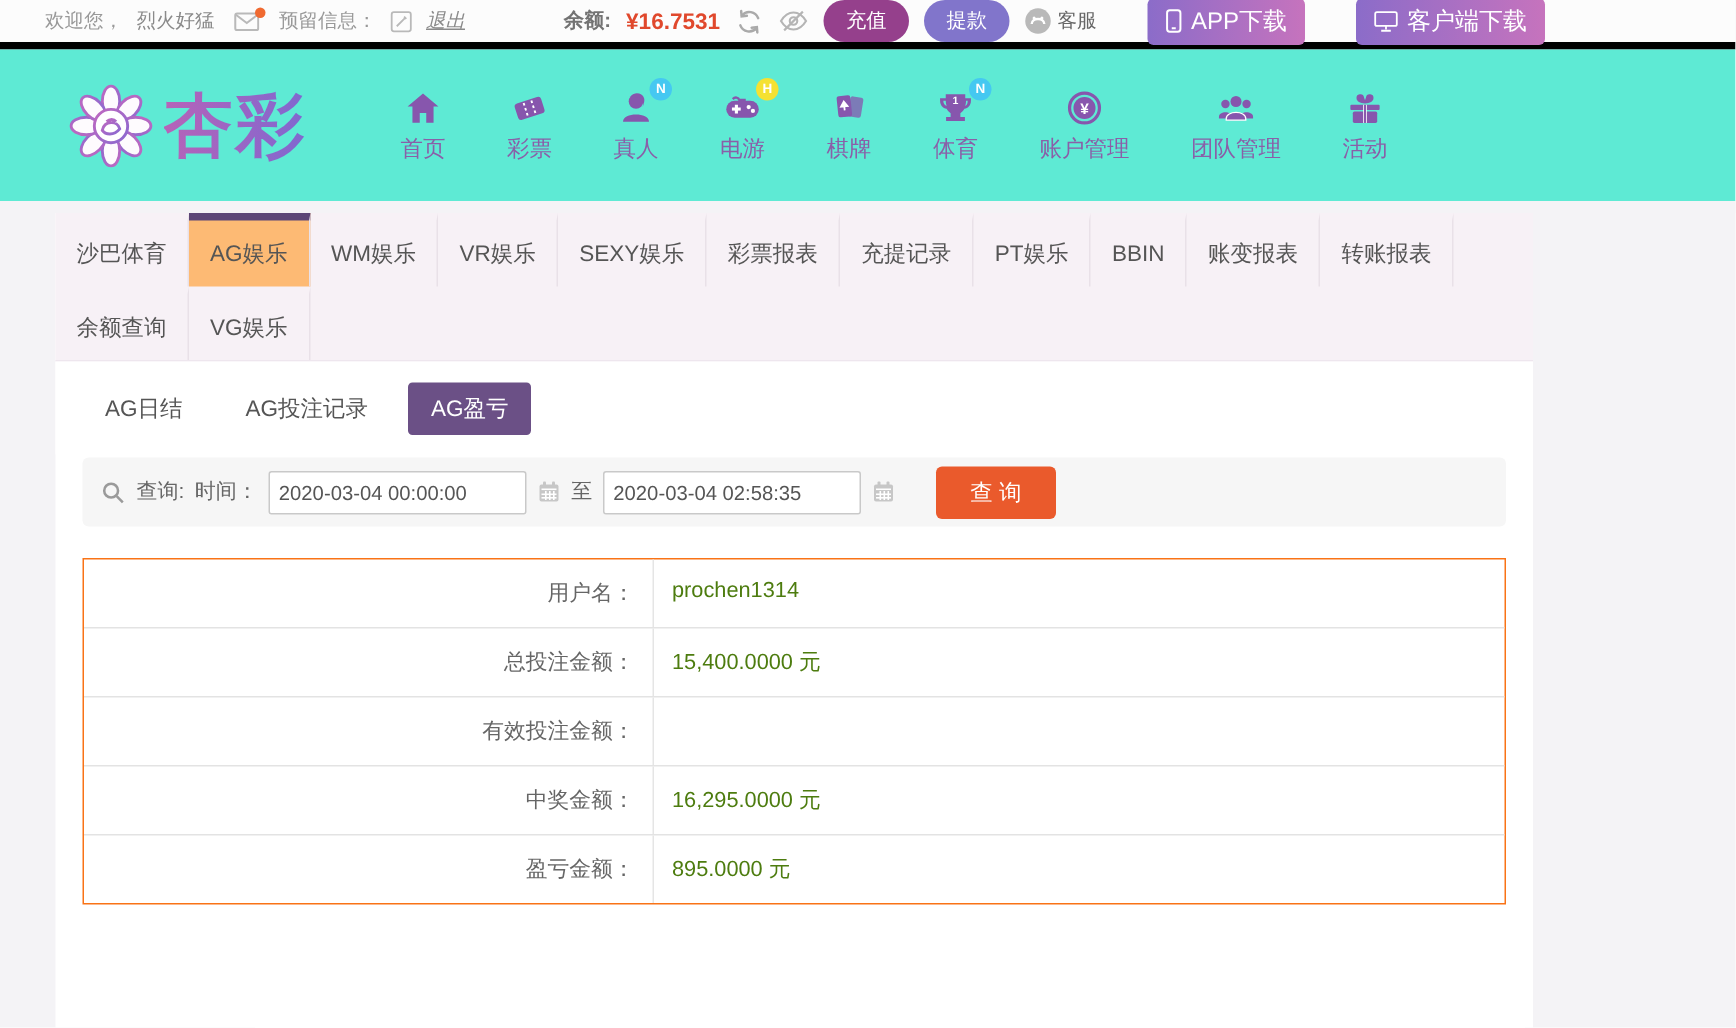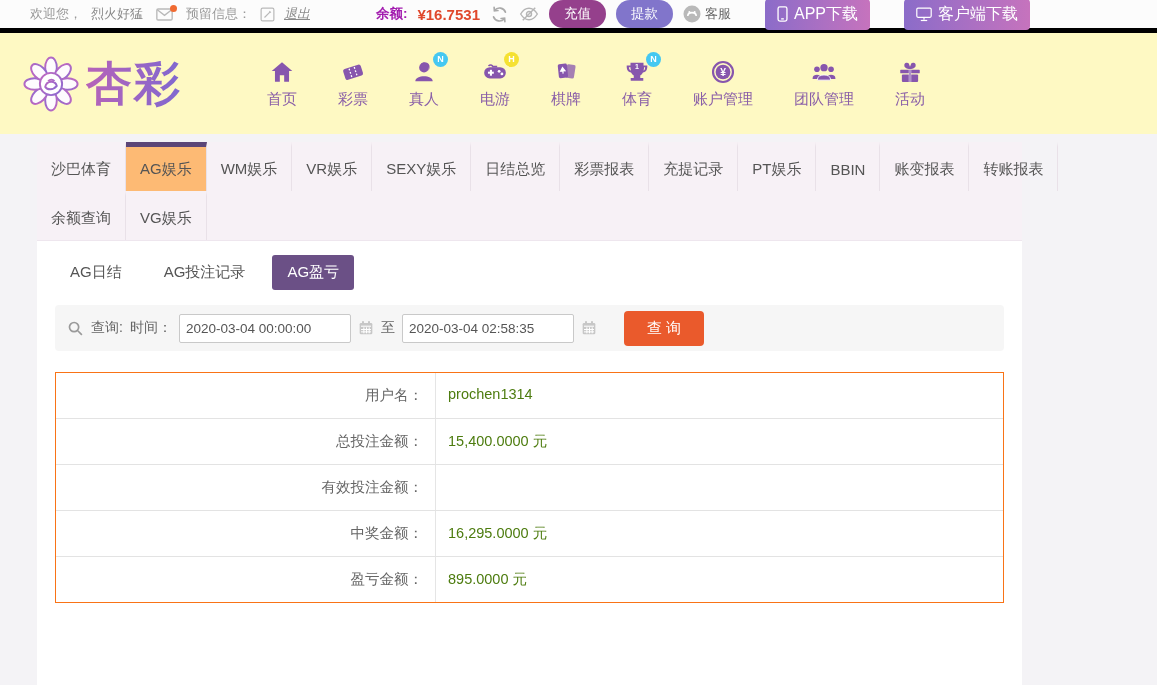--- a/index.html
+++ b/index.html
@@ -8,33 +8,33 @@
 
   
   .topbar { height:33px; background:#fcfcfc; border-bottom:5px solid #000000;
             display:flex; align-items:center; gap:9px; padding:0 127px 0 30px; font-size:13px; color:#999; }
   .topbar .grp { display:flex; align-items:center; gap:9px; }
   .uname { color:#8a8a8a; }
   .mail-wrap { position:relative; display:inline-flex; margin:0 4px; }
   .mail-dot { position:absolute; top:-3px; right:-4px; width:7px; height:7px; border-radius:50%; background:#f06a31; }
   .logout { font-style:italic; text-decoration:underline; color:#8a8a8a; cursor:pointer; }
   .bal-grp { margin-left:auto; display:flex; align-items:center; gap:10px; }
-  .bal-label { color:#a21caf; font-weight:bold; font-size:13.5px; }
+  .bal-label { color:#737373; font-weight:bold; font-size:13.5px; }
   .bal-value { color:#e0482c; font-weight:bold; font-size:15px; }
   .pill { border:none; color:#fff; font-size:13.5px; padding:5px 15px; border-radius:14px; cursor:pointer;
           font-family:inherit; }
   .pill-recharge { background:#95408c; }
   .pill-withdraw { background:#8175cb; }
   .svc { display:flex; align-items:center; gap:4px; color:#666; cursor:pointer; }
   .dl-btn { display:flex; align-items:center; gap:6px; border:none; color:#fff; font-size:16px;
             padding:5px 12px; border-radius:4px; cursor:pointer; font-family:inherit;
             background:linear-gradient(90deg,#8b6cc9,#c673bd);margin-left:24px; }
 
   
-  .header { height:101px; background:#fef9c3; display:flex; align-items:center; padding:0 22px;gap:23px; }
+  .header { height:101px; background:#5eead4; display:flex; align-items:center; padding:0 45px; }
   .logo { display:flex; align-items:center; gap:6px; cursor:pointer; }
   .logo-text { font-size:46px; font-weight:bold; letter-spacing:2px;
                background:linear-gradient(90deg,#b763b8,#7f68d0);
                -webkit-background-clip:text; background-clip:text; color:transparent; }
   .nav { display:flex; margin-left:62px; gap:41px; }
   .nav-item { display:flex; flex-direction:column; align-items:center; gap:4px; cursor:pointer; }
   .nav-ico { position:relative; width:28px; height:28px; display:flex; align-items:center; justify-content:center; }
   .nav-label { font-size:15px; color:#8a5fa8; white-space:nowrap; }
   .nav-badge { position:absolute; top:-6px; right:-10px; width:15px; height:15px; border-radius:50%;
                font-size:9px; line-height:15px; text-align:center; font-weight:bold; color:#fff; }
@@ -285,21 +285,20 @@
 <div class="strip-gap"></div>
 <div class="content">
 
   <div class="tabstrip">
     <div class="tab-row" id="tab-row-1">
         <div class="tab">沙巴体育</div>
         <div class="tab active">AG娱乐</div>
         <div class="tab">WM娱乐</div>
         <div class="tab">VR娱乐</div>
         <div class="tab">SEXY娱乐</div>
-        <div class="tab">日结总览</div>
         <div class="tab">彩票报表</div>
         <div class="tab">充提记录</div>
         <div class="tab">PT娱乐</div>
         <div class="tab">BBIN</div>
         <div class="tab">账变报表</div>
         <div class="tab">转账报表</div>
       </div>
     <div class="tab-row" id="tab-row-2">
         <div class="tab">余额查询</div>
         <div class="tab">VG娱乐</div>

